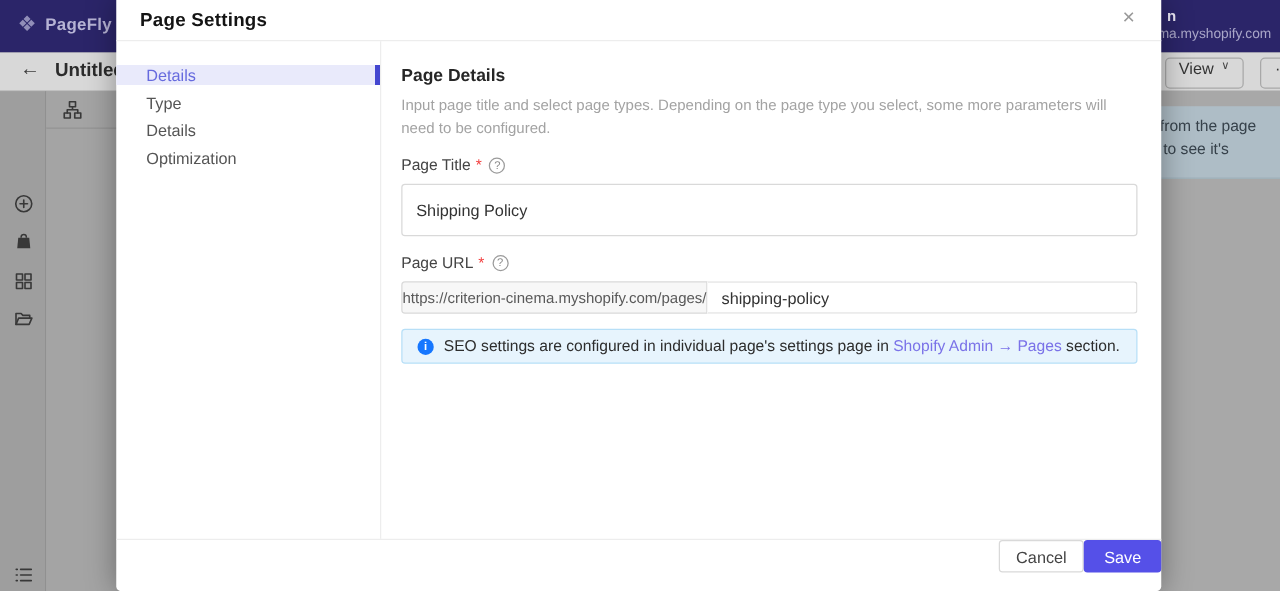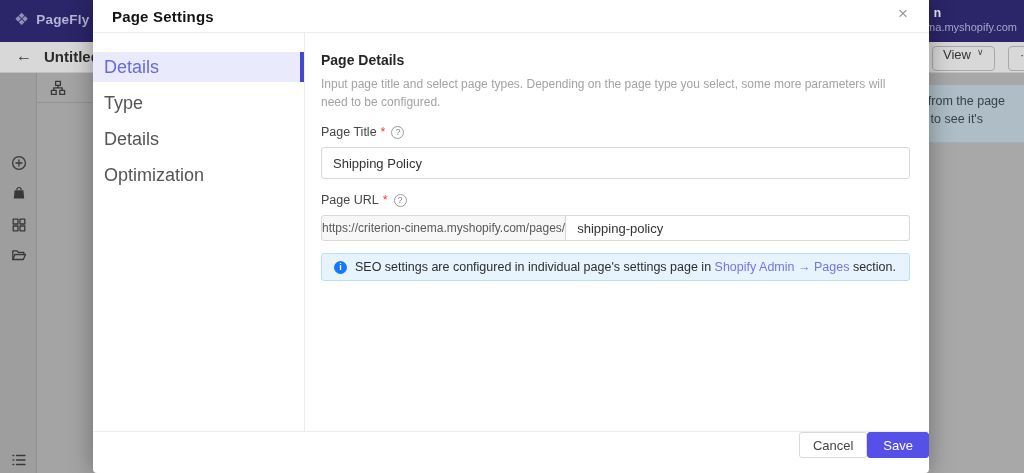--- a/index.html
+++ b/index.html
@@ -37,30 +37,30 @@
   .modal {
     position:absolute; left:93px; top:0; width:836px; height:473px;
     background:#fff; display:flex; flex-direction:column;
     box-shadow:0 0 24px rgba(0,0,0,.35); border-radius:0 0 4px 4px;
   }
   .modal-header { position:relative; flex:0 0 33px; border-bottom:1px solid #ededed; display:flex; align-items:center; padding-left:19px; }
   .modal-title { font-size:15px; font-weight:bold; color:#141414; letter-spacing:.2px; }
   .modal-close { position:absolute; right:14px; top:2px; width:24px; height:24px; border:none; background:none; color:#999; font-size:17px; cursor:pointer; line-height:24px; }
   .modal-body { flex:1 1 auto; display:flex; min-height:0; }
   .modal-nav { flex:0 0 212px; border-right:1px solid #ededed; padding-top:19px; position:relative; }
-  .nav-item { position:relative; height:30px; display:flex; align-items:center; padding-left:11px; font-size:18px; color:#555; margin-bottom:6px; cursor:pointer; }
+  .nav-item { position:relative; height:16px; display:flex; align-items:center; padding-left:24px; font-size:13px; color:#555; margin-bottom:6px; cursor:pointer; }
   .nav-item.active { background:#e9eafb; color:#666ade; }
   .nav-item.active::after { content:""; position:absolute; right:0; top:0; bottom:0; width:4px; background:#4447d0; }
   .modal-content { flex:1 1 auto; padding:19px 19px 0 16px; overflow:hidden; }
   .section-heading { font-size:14px; font-weight:bold; color:#262626; margin-bottom:7px; }
   .section-desc { font-size:12px; line-height:18px; color:#a3a3a3; margin-bottom:12px; }
   .field-label { display:flex; align-items:center; gap:4px; margin:14px 0 8px; font-size:12.5px; color:#454545; }
   .req { color:#f23c3c; font-size:12.5px; }
   .help-icon { width:13px; height:13px; border:1px solid #9b9b9b; border-radius:50%; color:#8a8a8a; font-size:9px; display:inline-flex; align-items:center; justify-content:center; margin-left:2px; cursor:pointer; background:#fff; }
-  .text-input { width:100%; height:32px; border:1px solid #d9d9d9; border-radius:3px; padding:0 11px; font-size:13px; color:#333; font-family:"Liberation Sans", sans-serif; outline:none; background:#fff; }
+  .text-input { width:100%; height:42px; border:1px solid #d9d9d9; border-radius:3px; padding:0 11px; font-size:13px; color:#333; font-family:"Liberation Sans", sans-serif; outline:none; background:#fff; }
   .url-group { display:flex; width:100%; }
   .url-addon { flex:0 0 auto; display:flex; align-items:center; height:26px; padding:0 0; border:1px solid #d9d9d9; border-radius:3px 0 0 3px; background:#f7f7f7; color:#595959; font-size:12px; white-space:nowrap; }
   .url-input { flex:1 1 auto; height:26px; border:1px solid #d9d9d9; border-left:none; border-radius:0 3px 3px 0; padding:0 11px; font-size:13px; color:#333; font-family:"Liberation Sans", sans-serif; outline:none; min-width:0; }
   .info-banner { margin-top:12px; height:28px; background:#e7f4fd; border:1px solid #b7dff7; border-radius:3px; display:flex; align-items:center; padding:0 12px; font-size:12.5px; color:#2d2d2d; white-space:nowrap; overflow:hidden; }
   .info-icon { flex:0 0 13px; width:13px; height:13px; border-radius:50%; background:#1677ff; color:#fff; font-size:9px; font-weight:bold; display:inline-flex; align-items:center; justify-content:center; margin-right:8px; font-style:normal; }
   .link { color:#7a72e8; cursor:pointer; }
   .arrow { color:#7a72e8; }
   .modal-footer { flex:0 0 42px; border-top:1px solid #ededed; display:flex; align-items:flex-start; justify-content:flex-end; padding-right:0; }
   .btn { height:26px; border-radius:3px; font-size:13px; font-family:"Liberation Sans", sans-serif; cursor:pointer; }
   .btn-cancel { background:#fff; border:1px solid #d9d9d9; color:#444; padding:0 13px; }

